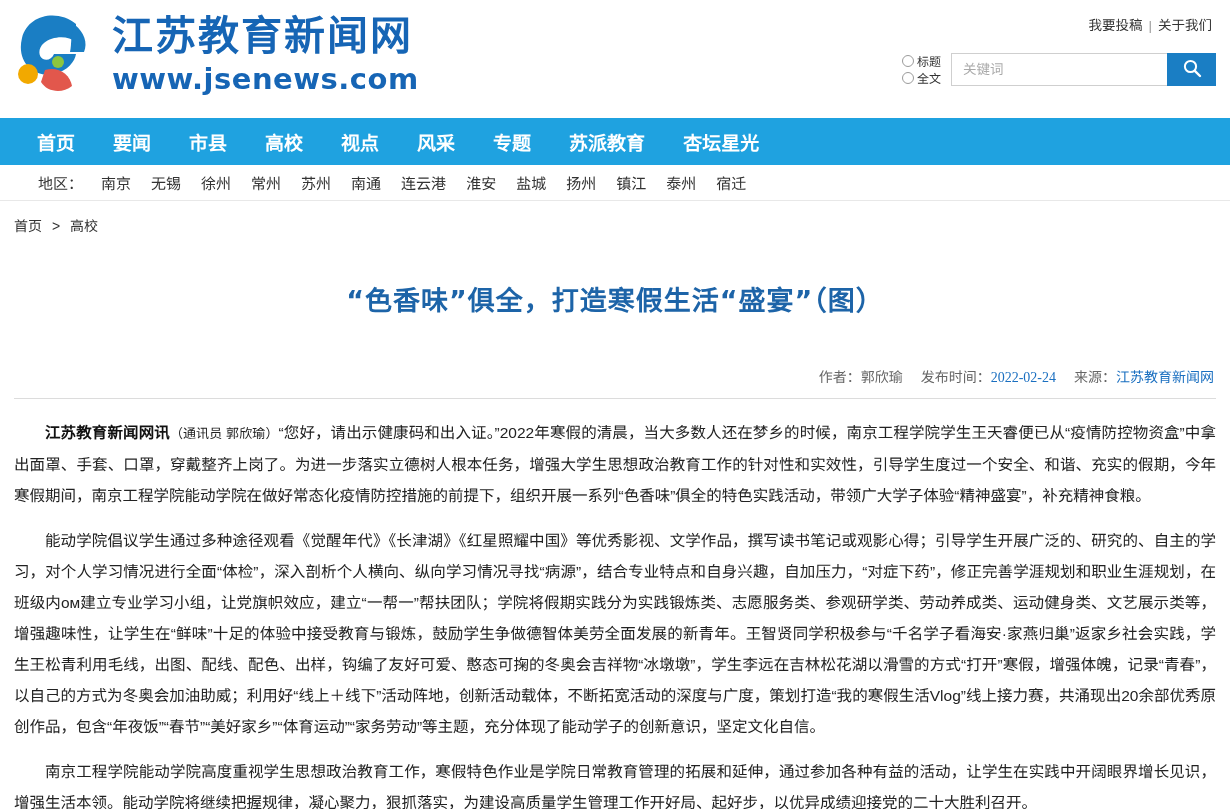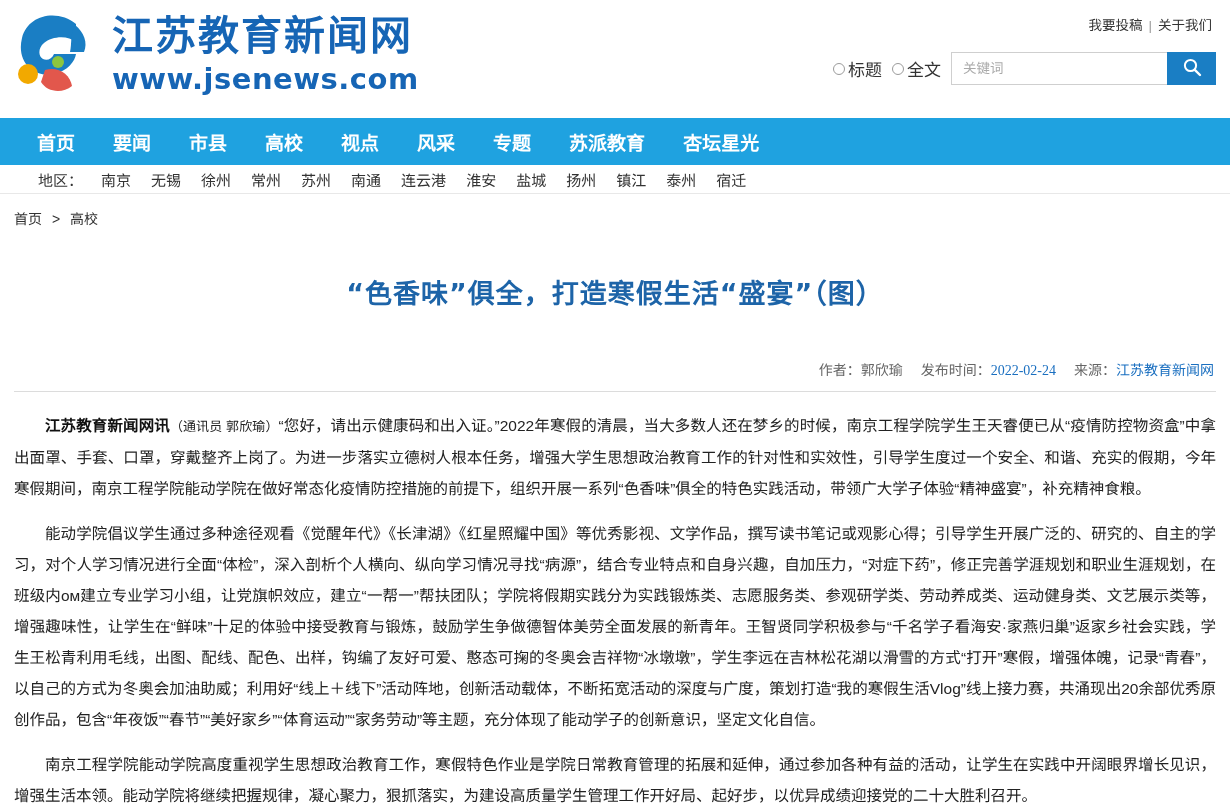--- a/index.html
+++ b/index.html
@@ -73,23 +73,24 @@
     margin: 0 6px;
   }
   .search-row {
     display: flex;
     align-items: center;
     justify-content: flex-end;
   }
   .radio-group {
     display: flex;
     align-items: center;
-    font-size: 17px;
+    font-size: 12px;
     color: #333;
     margin-right: 10px;
+    flex-direction: column;
   }
   .radio-item {
     display: inline-flex;
     align-items: center;
     margin-left: 10px;
   }
   .radio-dot {
     width: 12px; height: 12px;
     border: 1px solid #9b9b9b;
     border-radius: 50%;
@@ -163,21 +164,21 @@
   .nav-badge span {
     color: #d00000;
     font-size: 24px;
     font-weight: bold;
     letter-spacing: 1px;
     font-family: "DejaVu Sans", sans-serif;
   }
 
   
   .region-bar {
-    height: 29px;
+    height: 36px;
     display: flex;
     align-items: center;
     padding-left: 38px;
     font-size: 15px;
     color: #333;
     border-bottom: 1px solid #e8e8e8;
   }
   .region-label { color: #333; margin-right: 8px; }
   .region-bar a {
     color: #333;

